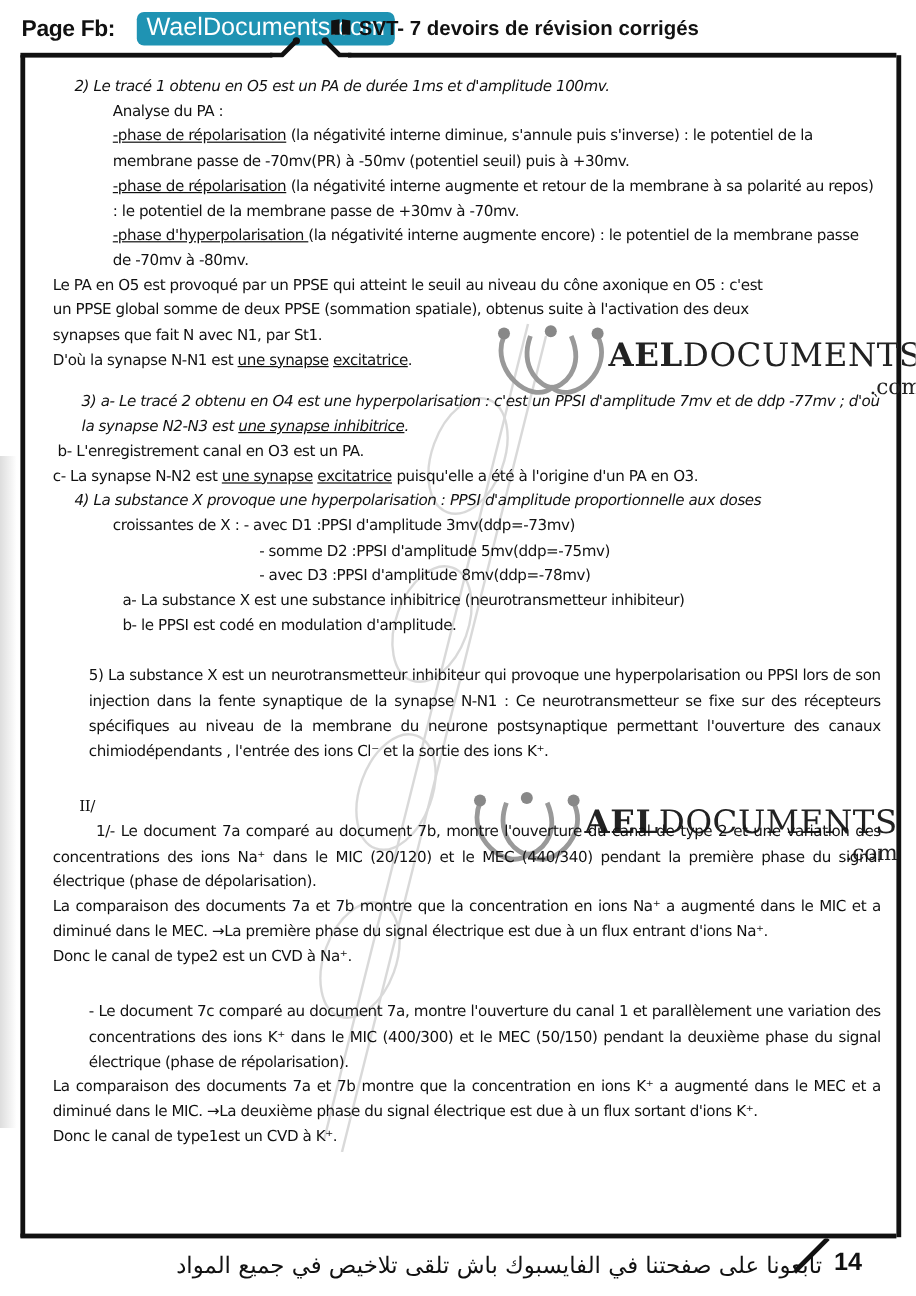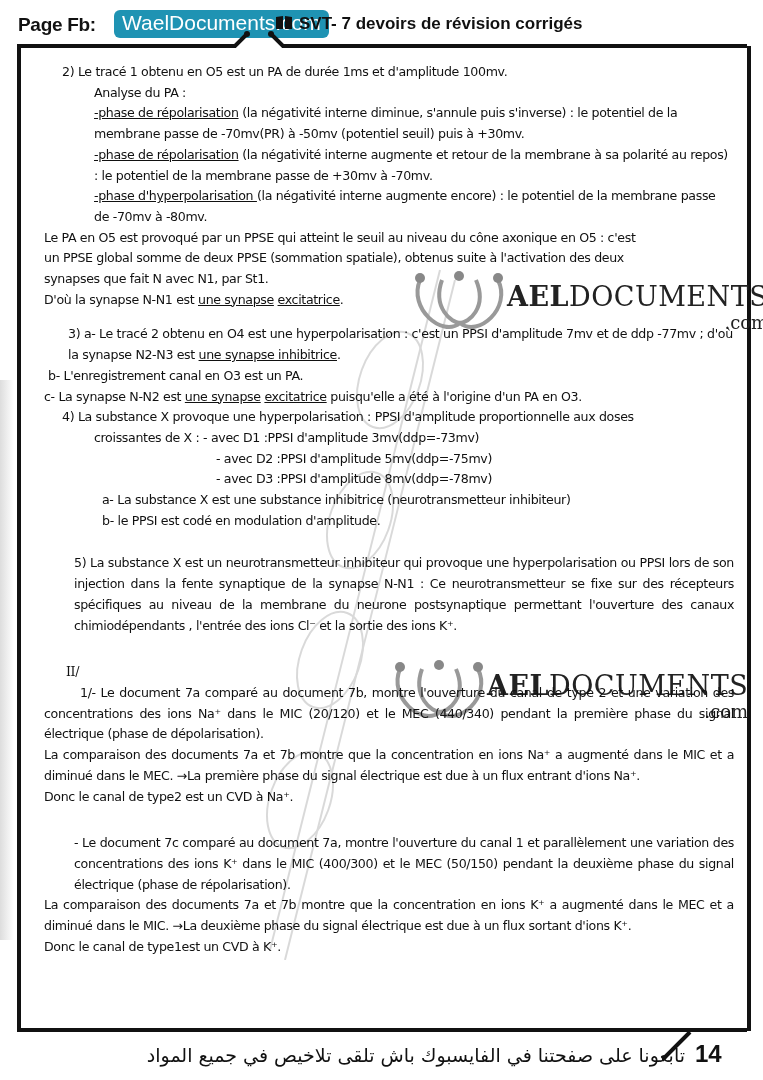--- a/index.html
+++ b/index.html
@@ -12,31 +12,31 @@
   .title { position:absolute; left:275px; top:8px; font-family:"Liberation Sans", sans-serif; font-size:17px; font-weight:bold; }
   .book-icon { display:inline-block; width:18px; height:15px; margin-right:6px; vertical-align:-1px; }
   .frame { position:absolute; left:17px; top:46px; width:726px; height:985px; border:4px solid #111; border-top:none; border-bottom:none; }
   .frame-top-left { position:absolute; left:17px; top:44px; width:210px; height:4px; background:#111; }
   .frame-top-right { position:absolute; left:290px; top:44px; width:457px; height:4px; background:#111; }
   .frame-notch { position:absolute; left:225px; top:28px; width:68px; height:20px; }
   .frame-bottom { position:absolute; left:17px; top:1028px; width:730px; height:4px; background:#111; }
   .content { position:absolute; left:44px; top:62px; width:690px; font-family:"DejaVu Sans", sans-serif; font-size:12.6px; line-height:20.7px; letter-spacing:-0.35px; }
   .content p { margin:0; }
   .u { text-decoration:underline; }
-  .ind1 { padding-left:18px; }
+  .ind1 { padding-left:18px;font-style:italic; }
   .ind2 { padding-left:50px; }
   .ind3 { padding-left:172px; }
   .ind4 { padding-left:58px; }
   .just { text-align:justify; }
   .wm { position:absolute; display:flex; align-items:flex-end; }
   .wm-text { font-family:"DejaVu Serif", serif; font-size:27px; color:#222; letter-spacing:0.5px; }
   .wm-text b { font-weight:bold; }
   .wm-com { font-family:"DejaVu Serif", serif; font-size:18px; color:#222; text-align:right; }
   .diag { position:absolute; left:240px; top:260px; width:220px; height:700px; opacity:0.18; }
-  .footer-num { position:absolute; left:695px; top:1040px; font-family:"Liberation Sans", sans-serif; font-size:24px; font-weight:bold; }
+  .footer-num { position:absolute; left:695px; top:1040px; font-family:"Liberation Sans", sans-serif; font-size:21px; font-weight:bold; }
   .footer-text { position:absolute; right:78px; top:1044px; direction:rtl; font-family:"DejaVu Sans", sans-serif; font-weight:normal; font-size:19px;margin-left:40px; }
   .footer-slash { position:absolute; left:662px; top:1032px; width:30px; height:30px; }
   .left-shade { position:absolute; left:0; top:380px; width:14px; height:560px; background:linear-gradient(to right,#ddd,#fff); }
 </style>
 </head>
 <body>
 
 <div class="left-shade"></div>
 
 <div class="header">
@@ -111,21 +111,21 @@
   <p class="ind2"><span class="u">-phase de répolarisation</span><span> (la négativité interne augmente et retour de la membrane à sa polarité au repos) : le potentiel de la membrane passe de +30mv à -70mv.</span></p>
   <p class="ind2"><span class="u">-phase d'hyperpolarisation </span><span>(la négativité interne augmente encore) : le potentiel de la membrane passe de -70mv à -80mv.</span></p>
   <p style="width:600px;">Le PA en O5 est provoqué par un PPSE  qui atteint le seuil au niveau du cône axonique en O5 : c'est un PPSE global somme de deux PPSE (sommation spatiale), obtenus suite à l'activation  des deux synapses que fait N avec N1, par St1.</p>
   <p><span>D'où la synapse N-N1 est </span><span class="u">une synapse</span> <span class="u">excitatrice</span>.</p>
   <p style="height:14px;"></p>
   <p class="ind1" style="padding-left:24px; text-indent:0;"><span>3)  a-  Le tracé 2 obtenu en O4 est une hyperpolarisation : c'est un PPSI d'amplitude 7mv et de ddp -77mv ; d'où la synapse N2-N3 est </span><span class="u">une synapse inhibitrice</span>.</p>
   <p style="padding-left:4px;">b- L'enregistrement canal en O3 est un PA.</p>
   <p><span>c- La synapse N-N2 est </span><span class="u">une  synapse</span> <span class="u">excitatrice</span><span> puisqu'elle a été à l'origine d'un PA en O3.</span></p>
   <p class="ind1">4)  La substance X provoque une hyperpolarisation : PPSI d'amplitude proportionnelle aux doses</p>
   <p class="ind2">croissantes de X : - avec D1 :PPSI d'amplitude 3mv(ddp=-73mv)</p>
-  <p class="ind3">- avec D2 :PPSI d'amplitude 5mv(ddp=-75mv)</p>
+  <p class="ind3">- somme D2 :PPSI d'amplitude 5mv(ddp=-75mv)</p>
   <p class="ind3">- avec D3 :PPSI d'amplitude 8mv(ddp=-78mv)</p>
   <p class="ind4">a- La substance X est une substance inhibitrice (neurotransmetteur inhibiteur)</p>
   <p class="ind4">b- le PPSI est codé en modulation d'amplitude.</p>
   <p style="height:22px;"></p>
   <p class="just" style="padding-left:30px; text-indent:0;">5)  La substance X est un neurotransmetteur inhibiteur qui provoque une hyperpolarisation ou PPSI lors de son injection dans la fente synaptique de la synapse N-N1 : Ce neurotransmetteur se fixe sur des récepteurs spécifiques au niveau de la membrane du neurone postsynaptique permettant l'ouverture des canaux chimiodépendants , l'entrée des ions Cl⁻ et la sortie des ions K⁺.</p>
   <p style="height:26px;"></p>
   <p style="font-family:'DejaVu Serif',serif; padding-left:22px;">II/</p>
   <p class="just" style="text-indent:36px;">1/- Le document 7a comparé au document 7b, montre l'ouverture du canal de type 2 et une variation des concentrations des ions Na⁺ dans le MIC (20/120) et le MEC (440/340) pendant la première phase du signal électrique (phase de dépolarisation).</p>
   <p class="just">La comparaison des documents 7a et 7b montre que la concentration en ions Na⁺ a augmenté dans le MIC et a diminué dans le MEC. →La première phase du signal électrique est due à un flux entrant d'ions Na⁺.</p>
   <p>Donc le canal de type2 est un CVD à Na⁺.</p>

